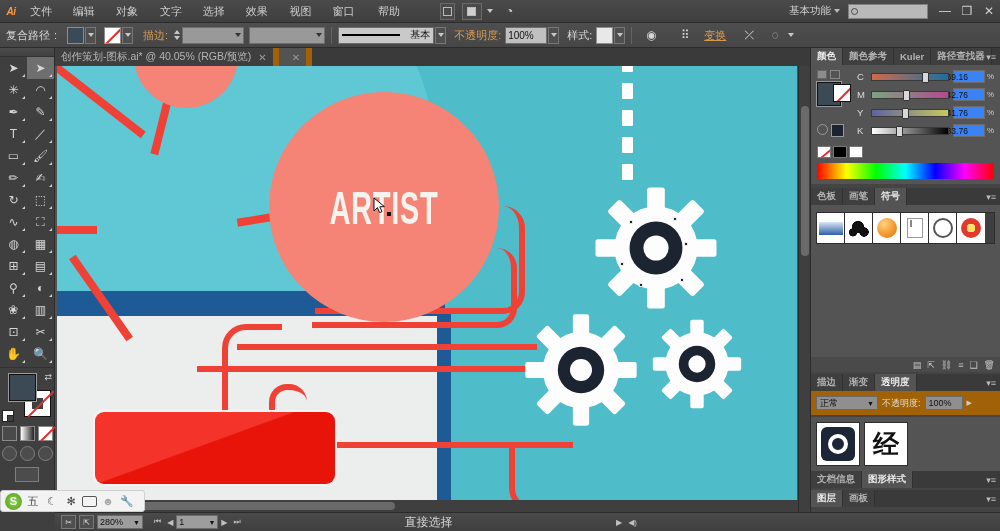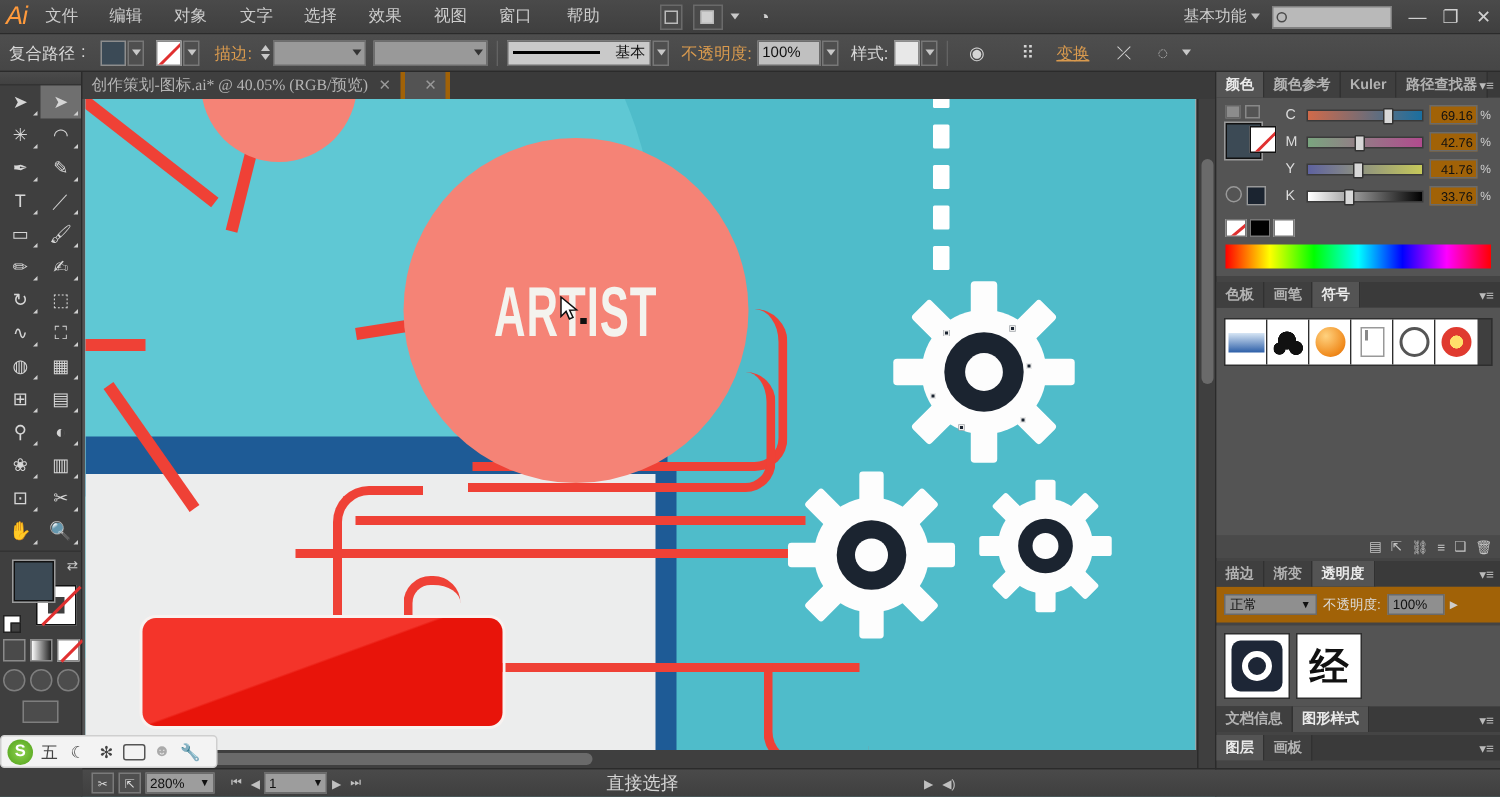--- a/index.html
+++ b/index.html
@@ -5,21 +5,21 @@
   * { margin:0; padding:0; box-sizing:border-box; }
   html,body { width:1000px; height:531px; overflow:hidden; background:#3d3d3d;
     font-family:"Liberation Sans","DejaVu Sans",sans-serif; }
   #app { position:relative; width:1000px; height:531px; background:#535353; }
 
   
   .menubar { position:absolute; left:0; top:0; width:1000px; height:23px;
     background:linear-gradient(#4a4a4a,#3f3f3f); display:flex; align-items:center;
     border-bottom:1px solid #2b2b2b; }
   .ai-logo { width:30px; height:23px; display:flex; align-items:center; justify-content:center;
-    color:#ff9a3c; font-size:17px; font-weight:normal; font-style:italic; letter-spacing:-0.5px; }
+    color:#ff9a3c; font-size:10px; font-weight:bold; font-style:italic; letter-spacing:-0.5px; }
   .menuitem { padding:0 8px; height:23px; line-height:23px; font-size:11px; color:#cccccc; cursor:default; }
   .mb-right { margin-left:auto; display:flex; align-items:center; height:23px; }
   .mb-btn { width:20px; height:17px; margin:0 3px; border:1px solid #6a6a6a; background:#4a4a4a;
     display:flex; align-items:center; justify-content:center; }
   .mb-btn .g { width:9px; height:9px; border:1px solid #bbb; }
   .ws-label { font-size:10.5px; color:#cfcfcf; margin-right:3px; }
   .ws-arrow { width:0;height:0;border-left:3px solid transparent;border-right:3px solid transparent;
     border-top:4px solid #bbb; margin-right:8px; }
   .searchbox { width:80px; height:15px; background:#b9b9b9; border:1px solid #808080;
     display:flex; align-items:center; padding-left:2px; margin-right:6px; }
@@ -52,21 +52,21 @@
     display:flex; align-items:center; padding:0 3px; justify-content:space-between; }
   .strokeprev .line { width:58px; height:2px; background:#000; }
   .strokeprev .nm { font-size:10px; color:#111; }
   .ic { width:20px; height:20px; display:flex; align-items:center; justify-content:center;
     color:#d5d5d5; font-size:12px; margin:0 3px; }
 
   
   .tabbar { position:absolute; left:55px; top:48px; width:755px; height:18px;
     background:#3a3a3a; display:flex; align-items:flex-end; }
   .doctab { height:18px; display:flex; align-items:center; padding:0 6px; font-size:10.5px;
-    color:#b4b4b4; background:#3f3f3f; border-right:3px solid #a16207;font-family:Liberation Serif, serif; }
+    color:#b4b4b4; background:#3f3f3f; border-right:6px solid #a16207; }
   .doctab.active { background:#535353; color:#e0e0e0; }
   .tabx { margin-left:7px; font-size:10px; color:#999; }
 
   
   .toolbar { position:absolute; left:0; top:48px; width:55px; height:483px;
     background:#3f3f3f; border-right:1px solid #2b2b2b; }
   .tb-grip { height:9px; background:linear-gradient(#4b4b4b,#414141); border-bottom:1px solid #333; }
   .tgrid { display:flex; flex-wrap:wrap; width:55px; }
   .tool { width:27px; height:22px; display:flex; align-items:center; justify-content:center;
     position:relative; color:#d6d6d6; font-size:12px; }
@@ -145,22 +145,22 @@
 
   .colorrow { display:flex; align-items:center; margin-bottom:5px; }
   .clab { width:10px; font-size:9.5px; color:#dcdcdc; }
   .slider { flex:1; height:8px; position:relative; margin:0 4px; border:1px solid #3a3a3a; }
   .sl-c { background:linear-gradient(90deg,#d06a4a,#1a6fa0); }
   .sl-m { background:linear-gradient(90deg,#7aa57f,#b14b8e); }
   .sl-y { background:linear-gradient(90deg,#5e62a0,#c6c95a); }
   .sl-k { background:linear-gradient(90deg,#ffffff,#000000); }
   .knob { position:absolute; top:-2px; width:7px; height:11px; background:#d8d8d8;
     border:1px solid #333; border-radius:1px; }
-  .cval { width:32px; height:13px; background:#a16207; border:1px solid #6b6b6b; font-size:8.5px;
-    color:#111; display:flex; align-items:center; justify-content:flex-end; padding-right:2px; }
+  .cval { width:32px; height:13px; background:#3b82f6; border:1px solid #6b6b6b; font-size:8.5px;
+    color:#111; display:flex; align-items:center; justify-content:flex-end; padding-right:16px; }
   .pct { font-size:8px; color:#ccc; margin-left:2px; }
   .spectrum { height:16px; margin-top:5px;
     background:linear-gradient(90deg,#ff0000,#ffff00,#00ff00,#00ffff,#0000ff,#ff00ff,#ff0000); }
   .tinyswatches { display:flex; gap:2px; margin-top:4px; }
   .tsw { width:14px; height:12px; border:1px solid #777; }
 
   .symrow { display:flex; background:#3f3f3f; border:1px solid #2e2e2e; margin-top:3px; }
   .symcell { width:28px; height:30px; border-right:1px solid #2e2e2e; display:flex;
     align-items:center; justify-content:center; background:#ffffff; }
 

